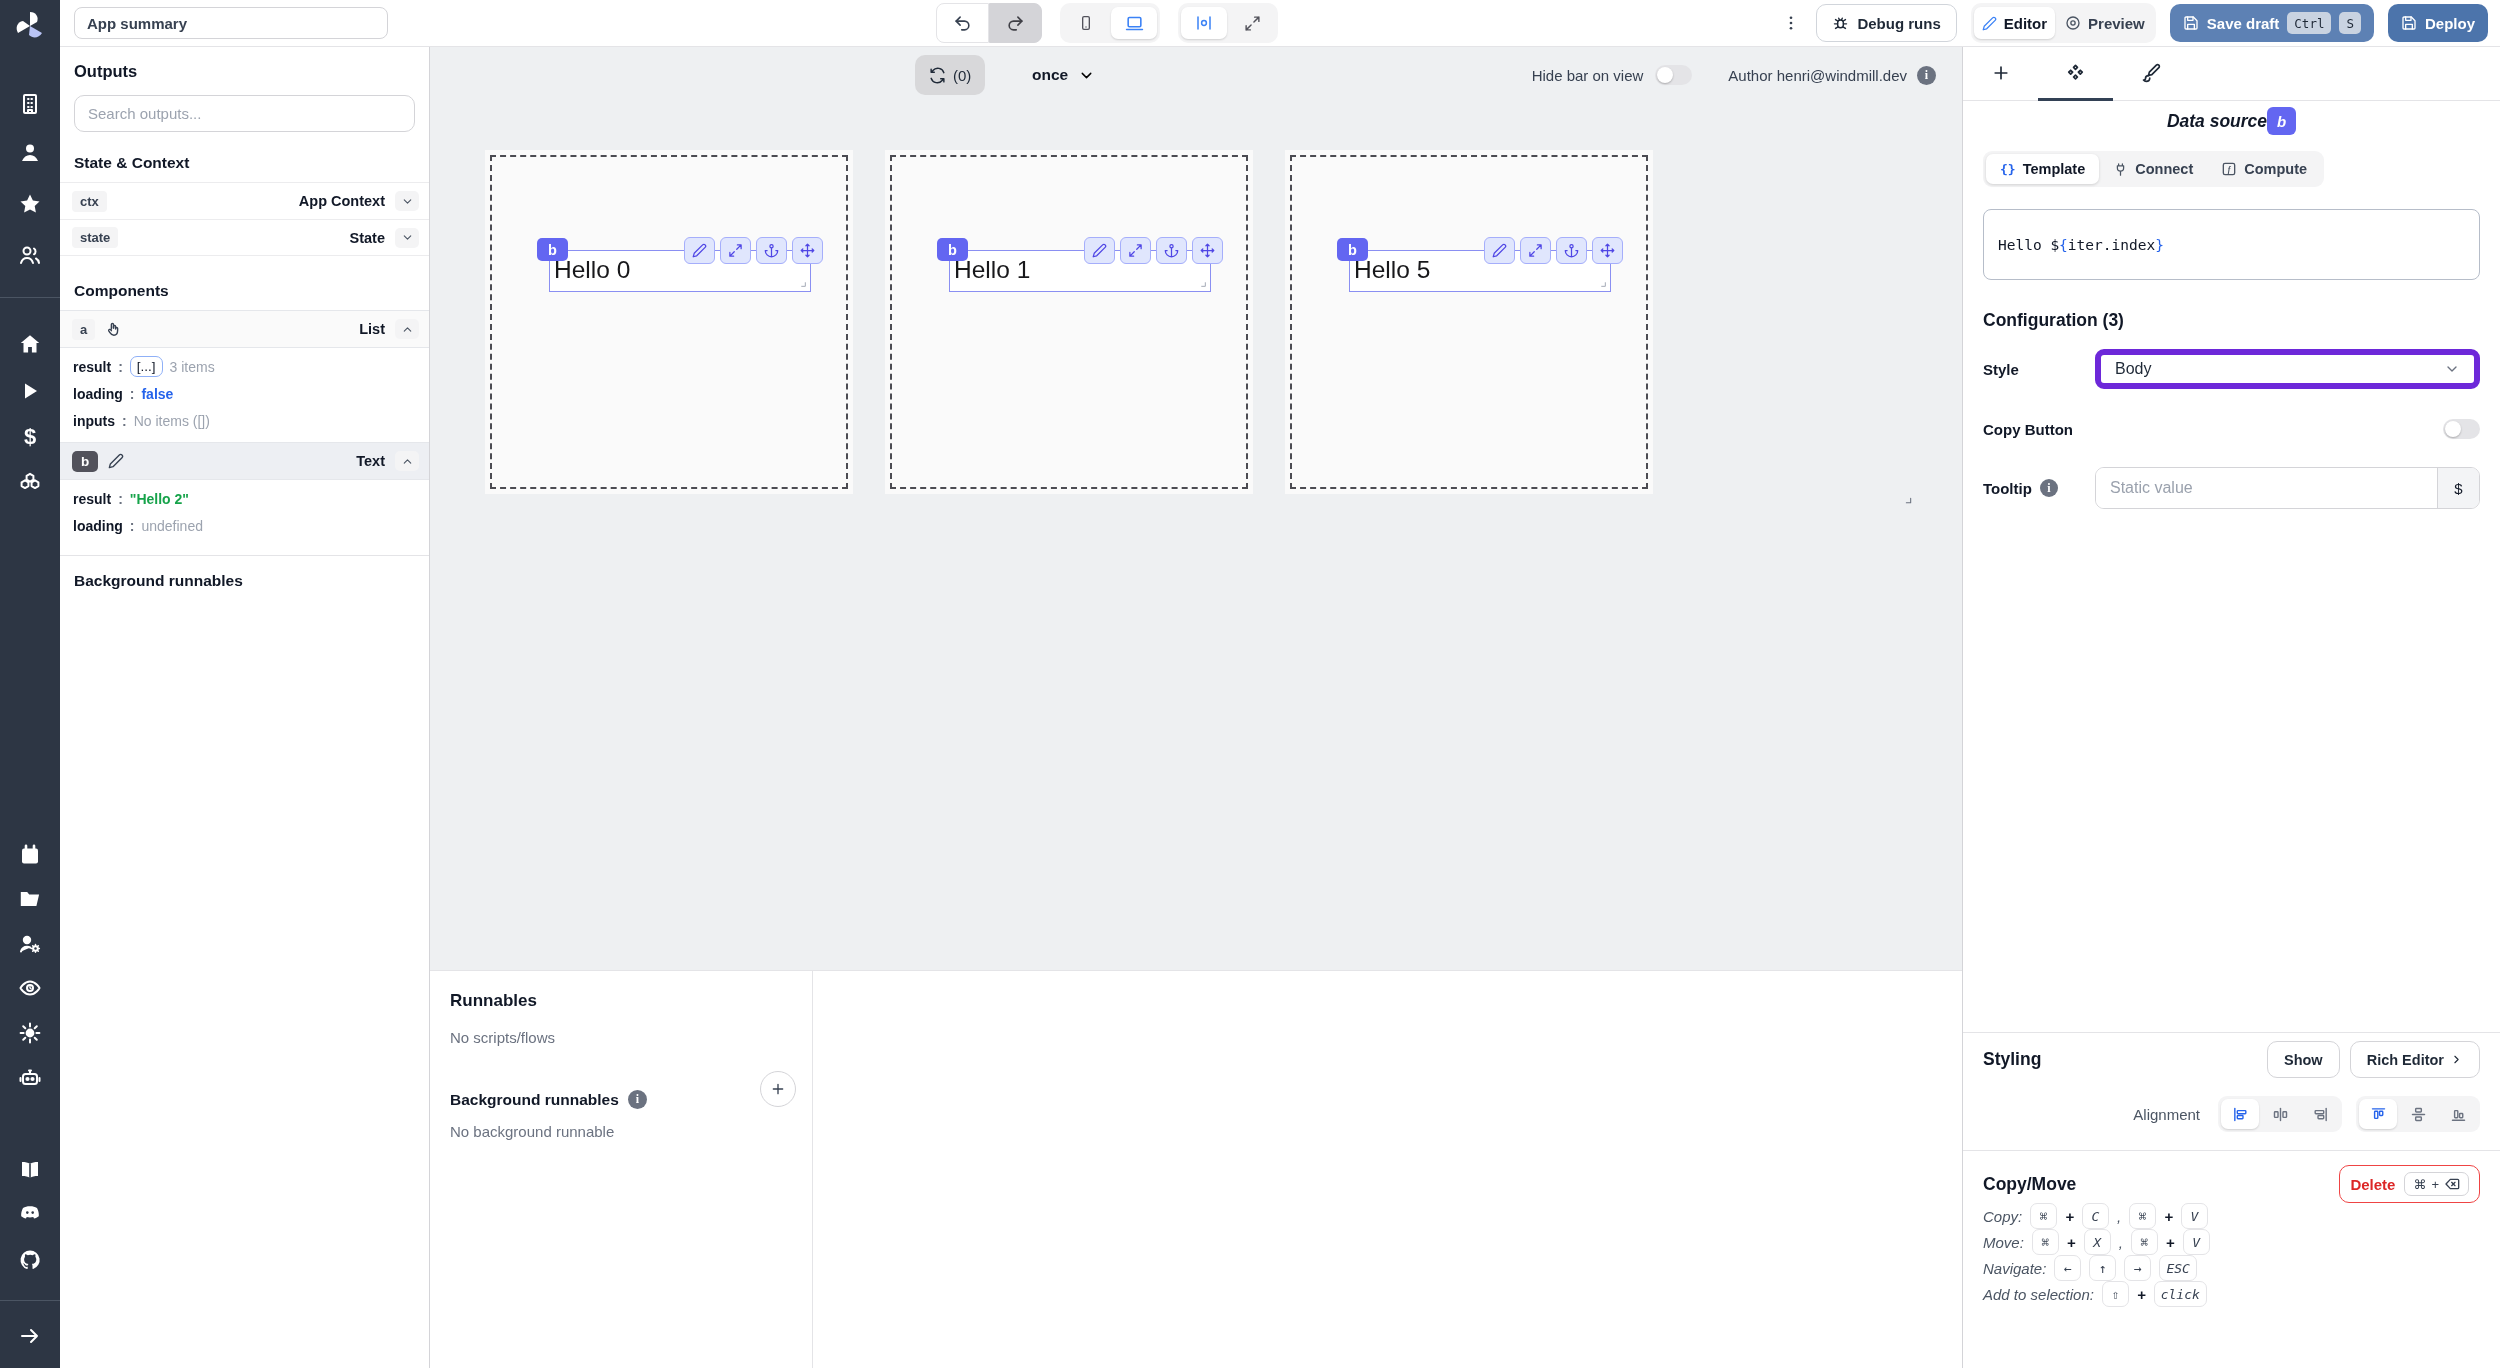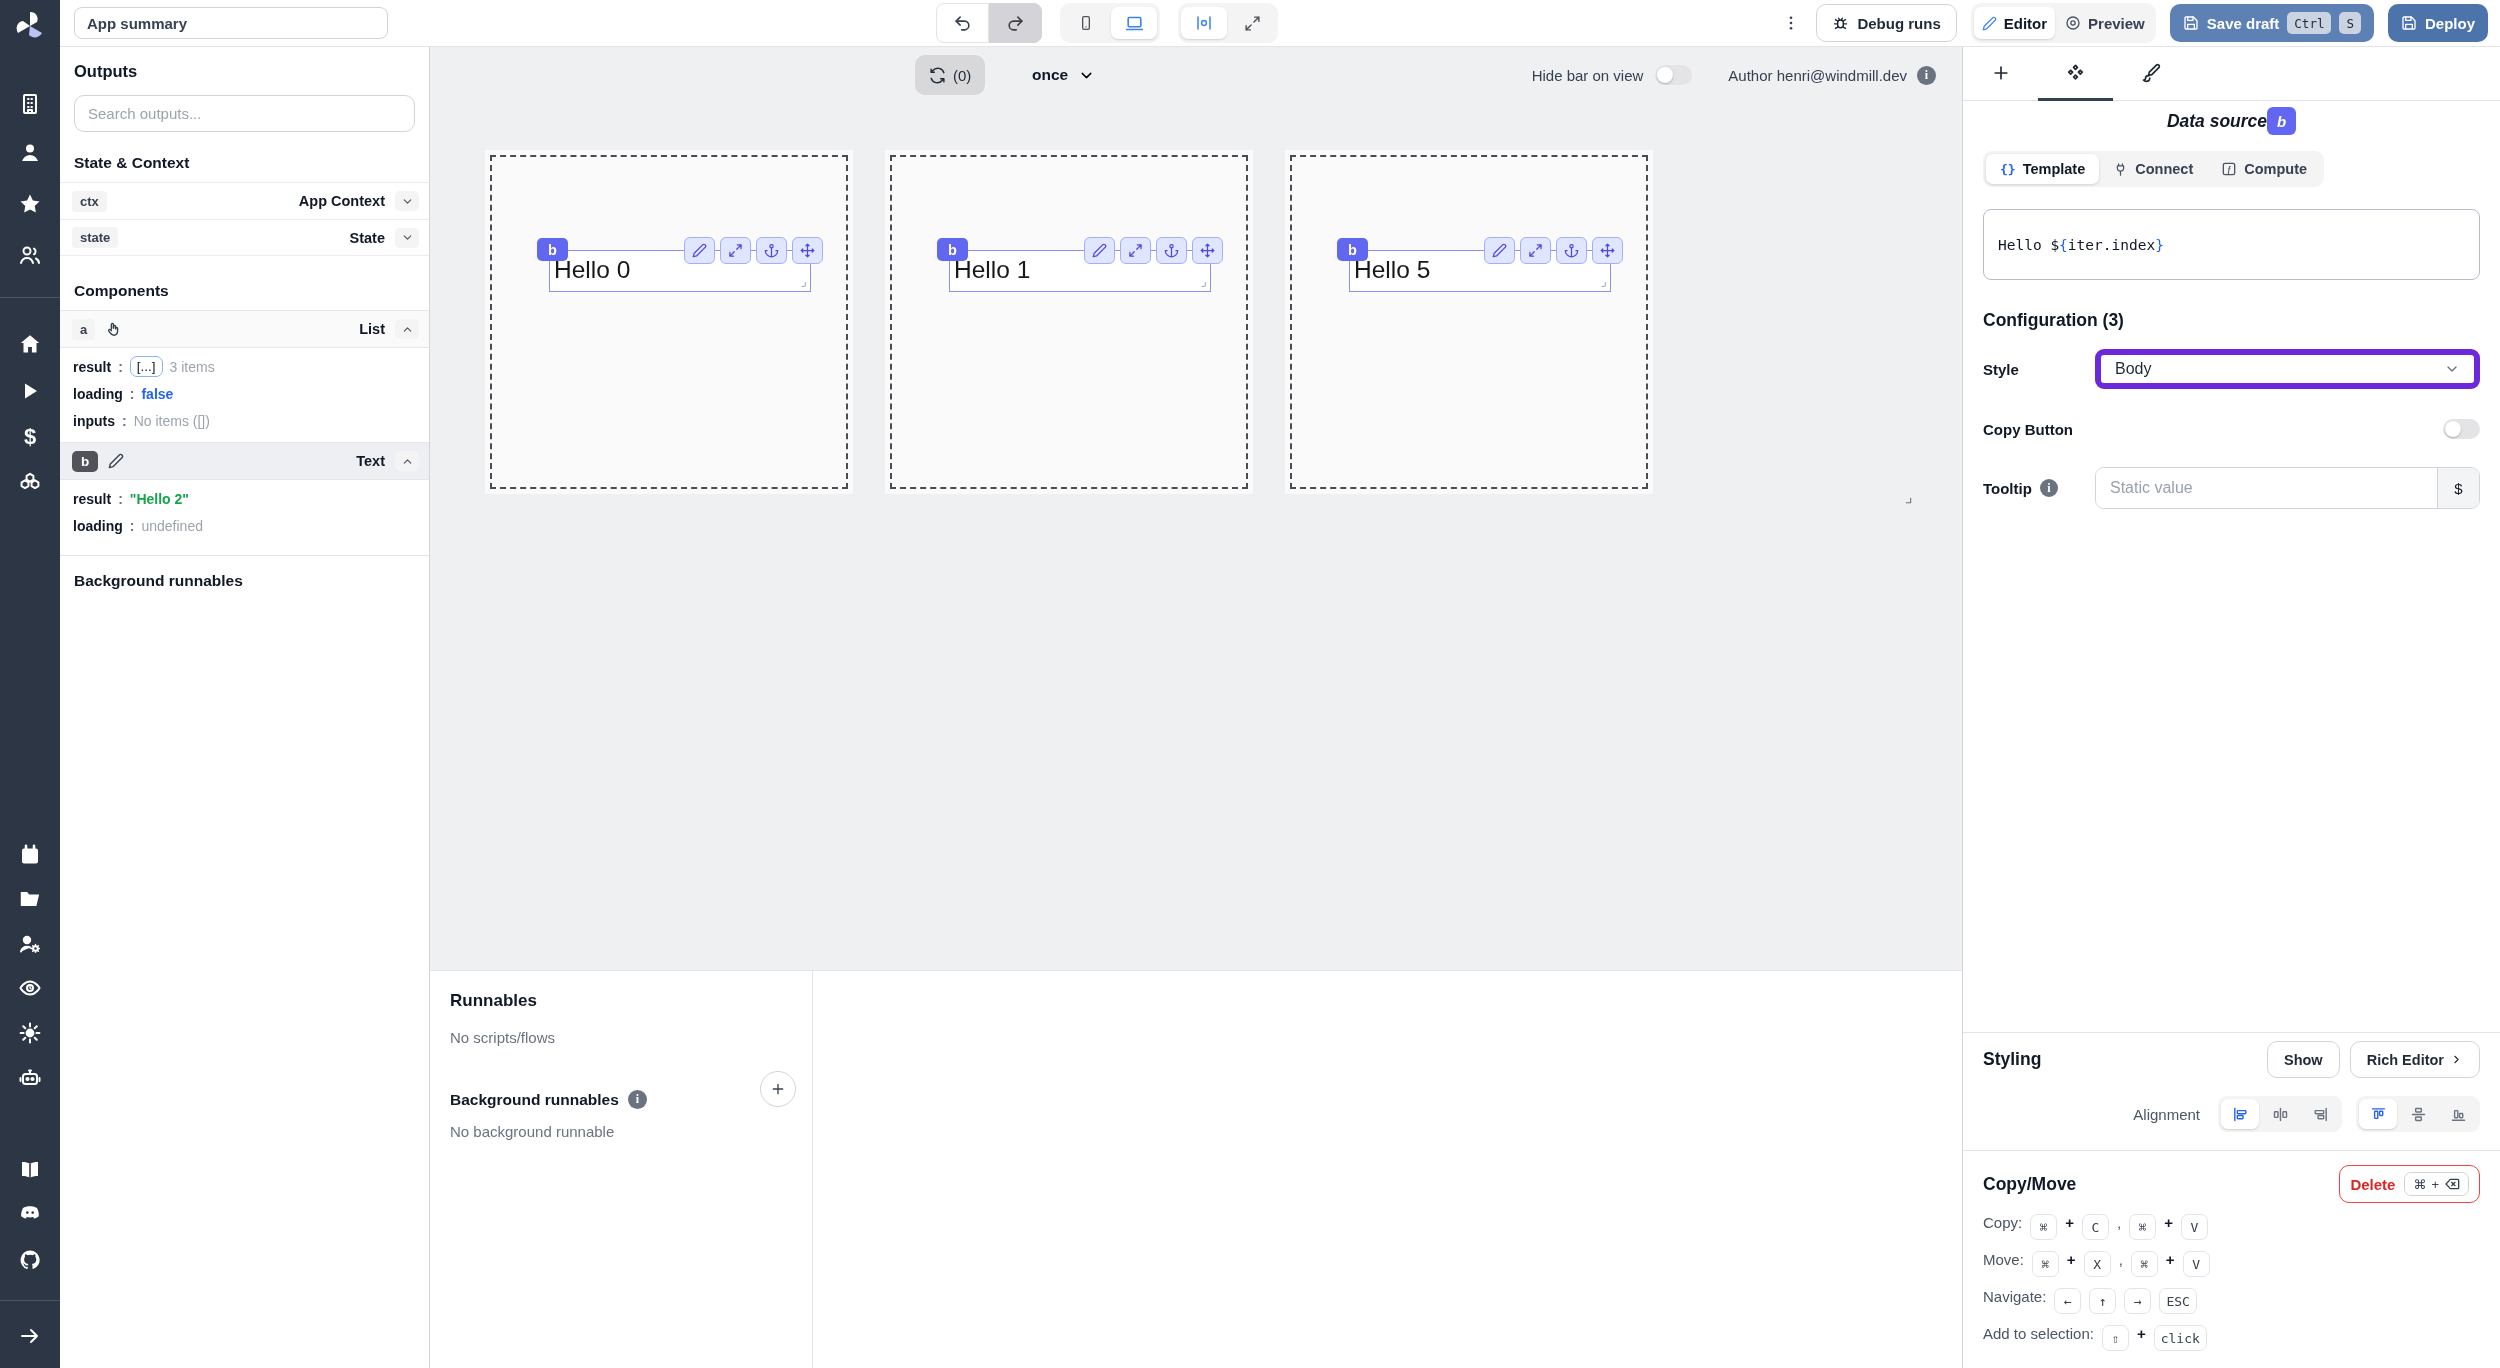--- a/index.html
+++ b/index.html
@@ -145,21 +145,21 @@
   .align-row{margin-top:18px;display:flex;align-items:center;justify-content:flex-end;gap:14px;}
   .align-label{font-size:15px;color:#4b5563;margin-right:4px;}
   .agroup{background:#f4f4f5;border-radius:9px;padding:3px;display:flex;gap:2px;}
   .abtn{width:38px;height:30px;border:none;background:transparent;border-radius:7px;display:flex;align-items:center;justify-content:center;color:#6b7280;cursor:pointer;}
   .abtn.active{background:#fff;box-shadow:0 1px 2px rgba(0,0,0,.15);color:#2563eb;}
   .copymove{position:absolute;left:0;right:0;top:1104px;bottom:0;border-top:1px solid #e4e4e7;padding:14px 20px 0;}
   .cm-head{display:flex;align-items:center;justify-content:space-between;}
   .btn-delete{border:1.5px solid #ef4444;border-radius:10px;background:#fff;padding:6px 10px;display:flex;align-items:center;gap:9px;cursor:pointer;font-family:inherit;}
   .btn-delete .dl{font-size:15px;font-weight:bold;color:#dc2626;}
   .kbd-combo{border:1px solid #d4d4d8;border-radius:7px;padding:3px 8px;display:flex;align-items:center;gap:5px;color:#374151;font-size:13px;}
-  .cm-row{margin-top:11px;display:flex;align-items:flex-start;gap:8px;font-size:15px;color:#4b5563;}
+  .cm-row{display:flex;align-items:center;gap:8px;font-size:15px;color:#4b5563;font-style:italic;}
   .kbd{min-width:27px;height:26px;box-sizing:border-box;border:1px solid #e4e4e7;border-radius:7px;background:#fff;display:inline-flex;
     align-items:center;justify-content:center;padding:0 6px;font-family:"DejaVu Sans Mono",monospace;font-size:13px;color:#374151;}
   .plus-t{color:#111827;font-weight:bold;}
 </style>
 </head>
 <body>
 
 <div class="page">
 
   <div class="topbar">

